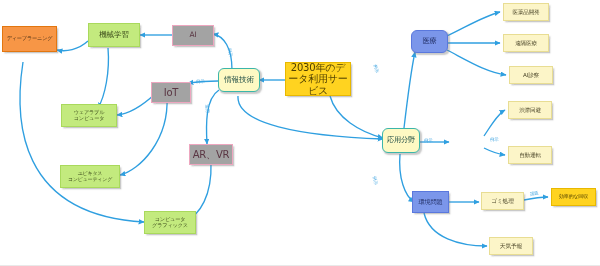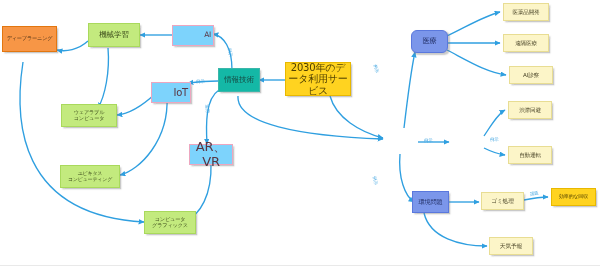--- a/index.html
+++ b/index.html
@@ -20,22 +20,22 @@
     border-width:1px;border-style:solid;
     color:#3a3a3a;
     line-height:1.12;
     letter-spacing:-0.2px;
     box-shadow:1.5px 1.5px 1.5px rgba(120,120,120,0.40);
     white-space:pre-line;
     padding:1px 2px;
   }
   .n-orange{background:#f79646;border-color:#e2760f;color:#4a3116;}
   .n-green {background:#c3ea7e;border-color:#a9d95c;color:#41511f;}
-  .n-pink  {background:#7dd3fc;border-color:#eda6bf;color:#5a3643;justify-content:flex-end;}
-  .n-teal  {background:#14b8a6;border-color:#3bb6aa;color:#174741;}
+  .n-pink  {background:#a3a3a3;border-color:#eda6bf;color:#5a3643;}
+  .n-teal  {background:#fef9c3;border-color:#3bb6aa;color:#174741;border-radius:6px;}
   .n-yellow{background:#ffd320;border-color:#e8b800;color:#4f3f00;}
   .n-blue  {background:#7b96ea;border-color:#5a78dd;color:#1e2a5e;}
   .n-cream {background:#fcf5c8;border-color:#e8dd93;color:#4a4528;}
 
   .elabel{
     position:absolute;
     color:#3fa4e0;
     font-size:4.4px;
     letter-spacing:-0.1px;
     white-space:nowrap;
@@ -125,37 +125,40 @@
   <div class="node n-green" style="left:61px;top:104px;width:56px;height:23px;font-size:5.2px;">
     <span>ウェアラブル
 コンピュータ</span>
   </div>
 
   <div class="node n-green" style="left:60px;top:165px;width:60px;height:23px;font-size:5.0px;">
     <span>ユビキタス
 コンピューティング</span>
   </div>
 
-  <div class="node n-pink" style="left:189px;top:144px;width:44px;height:21px;font-size:13px;">
+  <div class="node n-pink" style="left:189px;top:144px;width:44px;height:21px;font-size:10px;">
     <span>AR、VR</span>
   </div>
 
   <div class="node n-green" style="left:144px;top:211px;width:52px;height:23px;font-size:5.2px;">
     <span>コンピュータ
 グラフィックス</span>
   </div>
 
   <div class="node n-teal" style="left:218px;top:68px;width:42px;height:24px;font-size:7.6px;">
     <span>情報技術</span>
   </div>
 
   <div class="node n-yellow" style="left:285px;top:62px;width:66px;height:34px;font-size:10px;">
     <span>2030年のデータ利用サービス</span>
   </div>
 
+  <div class="node n-teal" style="left:382px;top:128px;width:38px;height:25px;font-size:7.2px;">
+    <span>応用分野</span>
+  </div>
 
   <div class="node n-blue" style="left:411px;top:30px;width:37px;height:23px;font-size:7.2px;border-radius:6px;">
     <span>医療</span>
   </div>
 
   <div class="node n-cream" style="left:503px;top:3px;width:46px;height:18px;font-size:5.6px;">
     <span>医薬品開発</span>
   </div>
 
   <div class="node n-cream" style="left:503px;top:34px;width:46px;height:18px;font-size:5.6px;">

